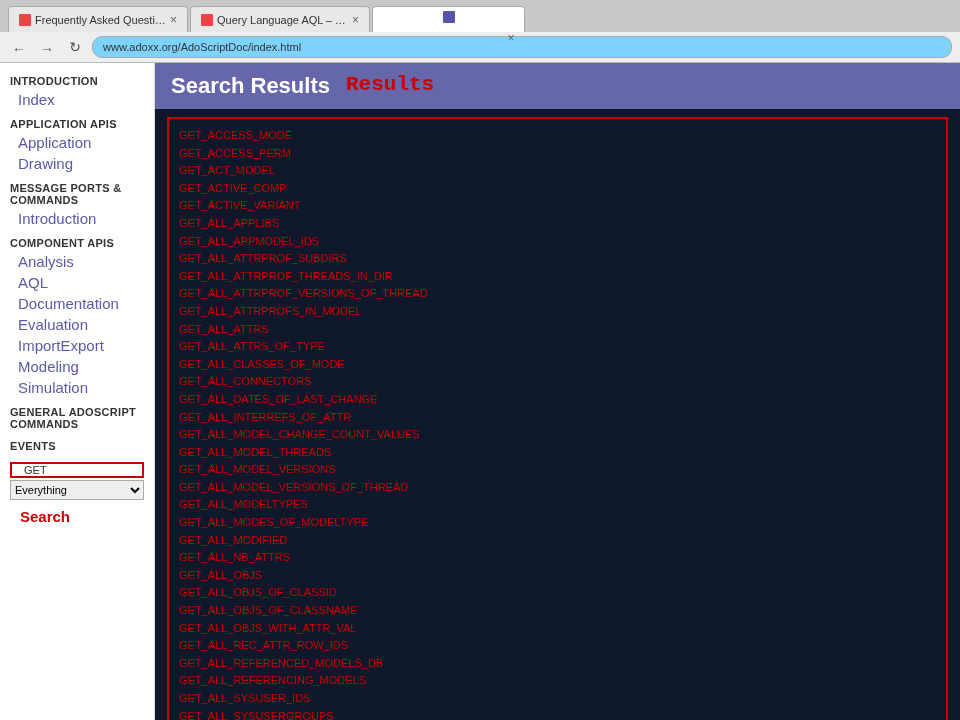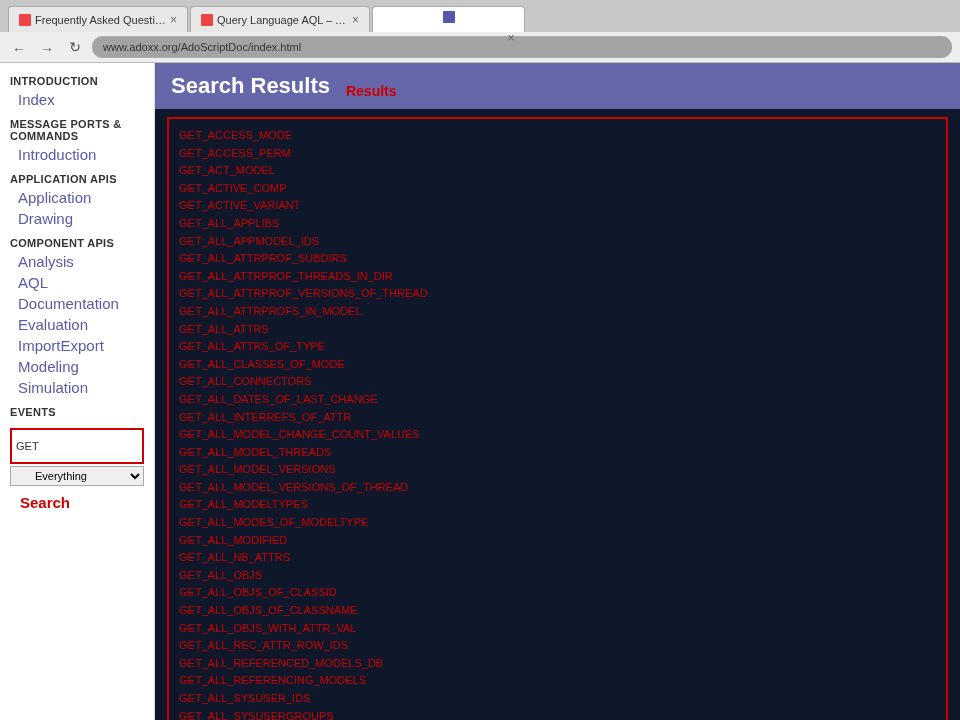--- a/index.html
+++ b/index.html
@@ -96,21 +96,21 @@
       font-size: 14px;
     }
 
     .address-bar {
       flex: 1;
       height: 22px;
       border: 1px solid #aaa;
       border-radius: 10px;
       padding: 0 10px;
       font-size: 11px;
-      background: #a3a3a3;
+      background: #7dd3fc;
       color: #333;
     }
 
     
     .page-content {
       flex: 1;
       display: flex;
       background: #0f172a;
       overflow: hidden;
     }
@@ -159,55 +159,55 @@
       font-size: 11px;
       color: #333;
     }
 
     .sidebar-search-select {
       width: 100%;
       margin-top: 2px;
       height: 20px;
       font-size: 11px;
       border: 1px solid #aaa;
-      padding-left: 20px;
     }
 
     .sidebar-search-label {
       color: #cc0000;
       font-weight: bold;
       font-size: 15px;
       padding: 4px 20px;
     }
 
     
     .main-content {
       flex: 1;
       overflow-y: auto;
       padding: 0;
     }
 
     .results-header {
       background: #6666aa;
       padding: 10px 16px;
       display: flex;
-      align-items: flex-end;
+      align-items: flex-start;
       gap: 16px;
     }
 
     .results-header h1 {
       color: #fff;
       font-size: 22px;
       font-weight: bold;
     }
 
     .results-label {
       color: #cc0000;
-      font-size: 14px;
+      font-size: 21px;
       font-weight: bold;
+      font-family: Liberation Mono, monospace;
     }
 
     .results-box {
       border: 2px solid #cc0000;
       margin: 8px 12px;
       padding: 8px 10px;
       min-height: 400px;
     }
 
     .result-link {
@@ -252,50 +252,53 @@
   <div class="page-content">
 
     <div class="sidebar">
 
       <div class="sidebar-section">
         <div class="sidebar-section-header">Introduction</div>
         <div class="sidebar-item">Index</div>
       </div>
 
       <div class="sidebar-section">
-        <div class="sidebar-section-header">Message Ports &amp; Commands</div>
-        <div class="sidebar-item">Introduction</div>
-      </div>
-
-      <div class="sidebar-section">
         <div class="sidebar-section-header">Application APIs</div>
         <div class="sidebar-item">Application</div>
         <div class="sidebar-item">Drawing</div>
+      </div>
+
+      <div class="sidebar-section">
+        <div class="sidebar-section-header">Message Ports &amp; Commands</div>
+        <div class="sidebar-item">Introduction</div>
       </div>
 
       <div class="sidebar-section">
         <div class="sidebar-section-header">Component APIs</div>
         <div class="sidebar-item">Analysis</div>
         <div class="sidebar-item">AQL</div>
         <div class="sidebar-item">Documentation</div>
         <div class="sidebar-item">Evaluation</div>
         <div class="sidebar-item">ImportExport</div>
         <div class="sidebar-item">Modeling</div>
         <div class="sidebar-item">Simulation</div>
       </div>
 
 
 
+      <div class="sidebar-section">
+        <div class="sidebar-section-header">General AdoScript Commands</div>
+      </div>
 
       <div class="sidebar-section">
         <div class="sidebar-section-header">Events</div>
       </div>
 
       <div class="sidebar-search-box">
-        <input type="text" class="" style="width: 100%; height: 36px; border: 2px solid rgb(204, 0, 0); padding: 0px 4px; font-size: 11px;" value="GET">
+        <input type="text" class="" style="width: 100%; height: 16px; border: 2px solid rgb(204, 0, 0); padding: 0px 12px; font-size: 11px;" value="GET">
         <select class="sidebar-search-select">
           <option>Everything</option>
           <option>AQL</option>
           <option>Commands</option>
         </select>
       </div>
       <div class="sidebar-search-label">Search</div>
 
     </div>
 

